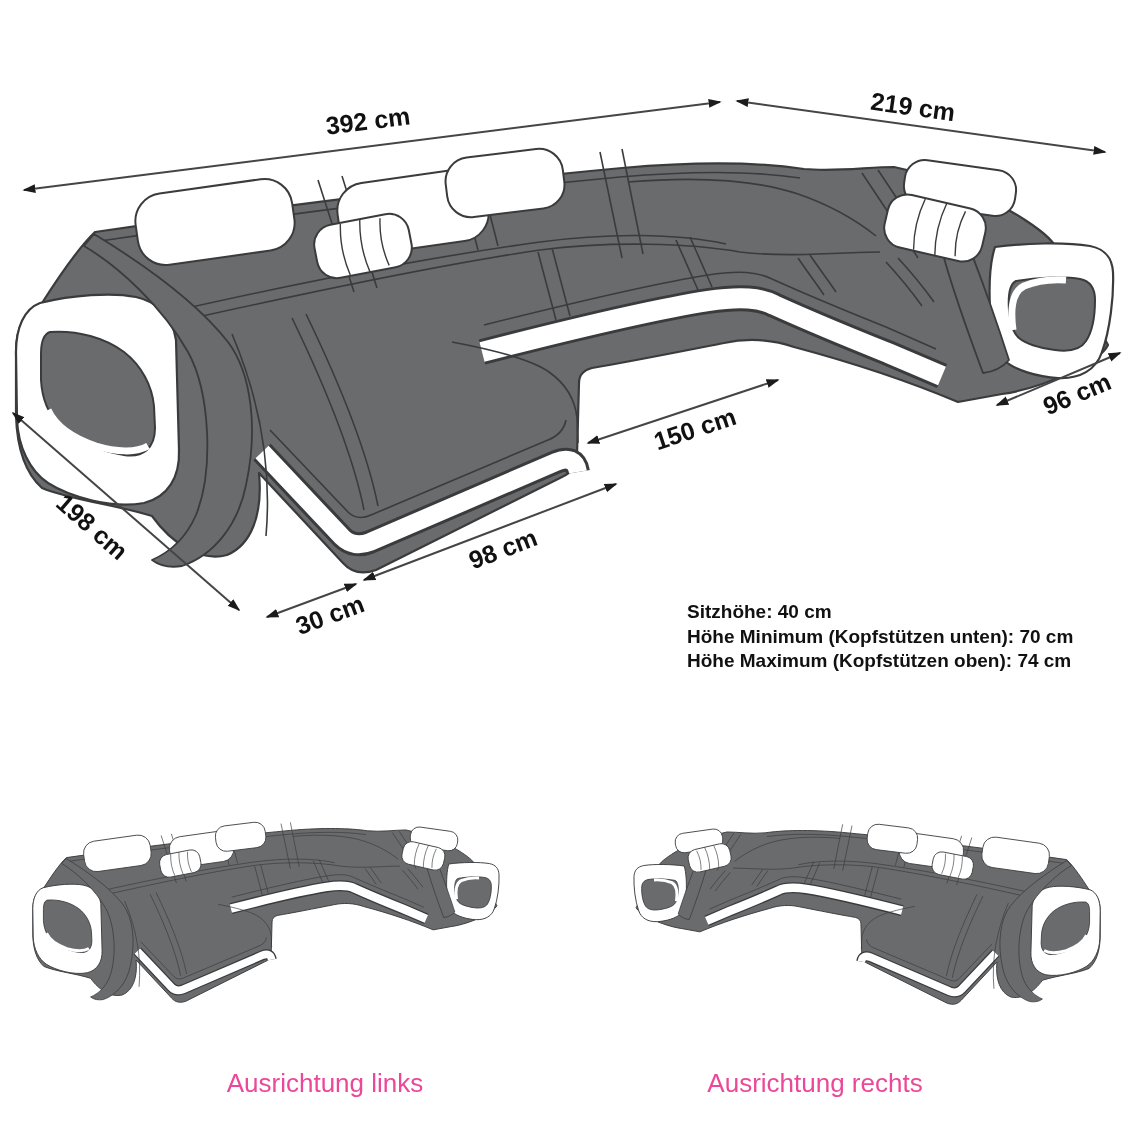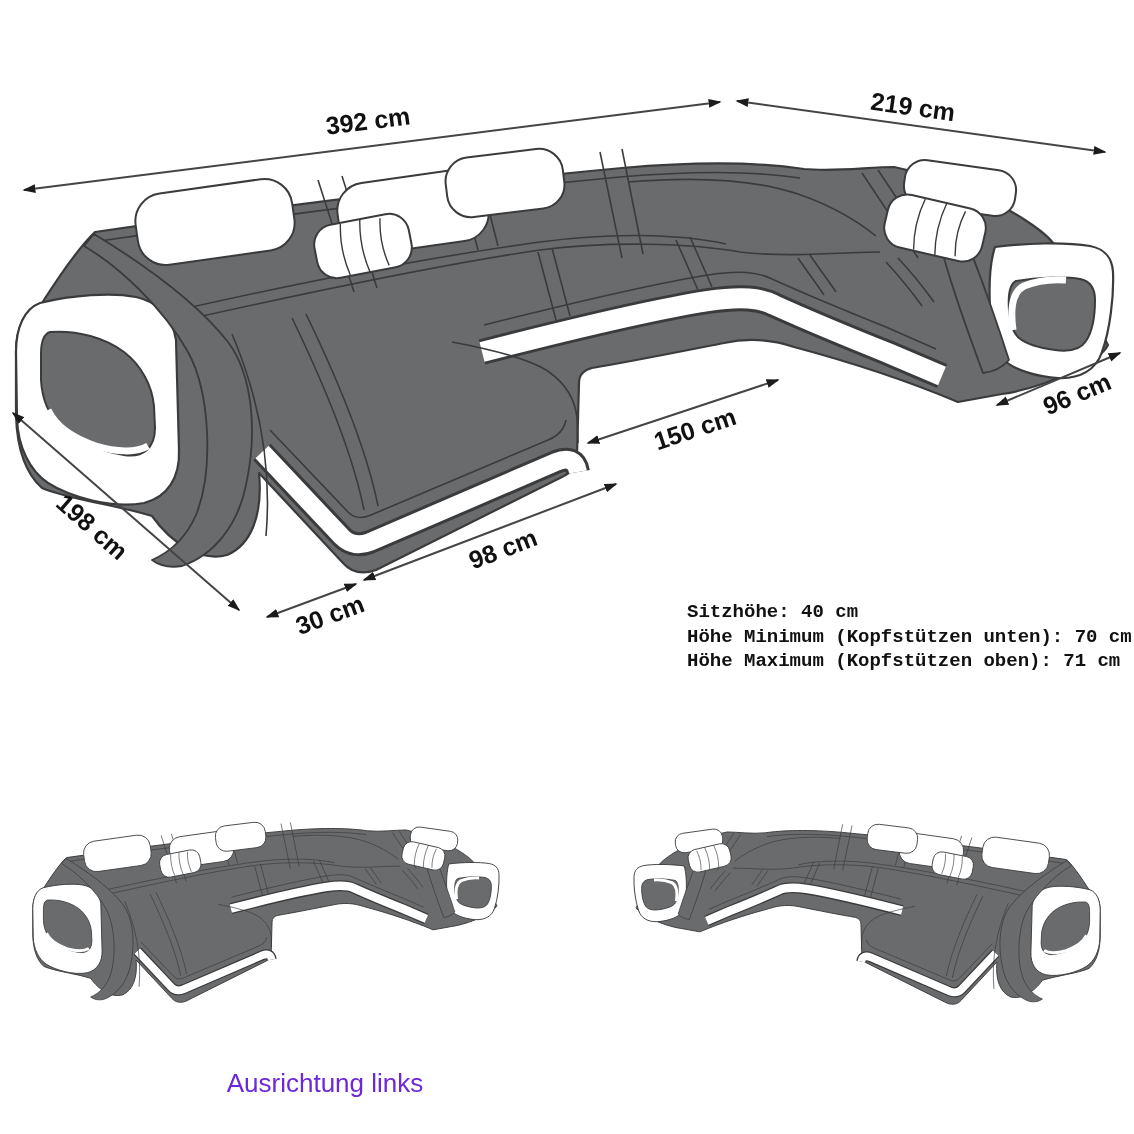--- a/index.html
+++ b/index.html
@@ -6,24 +6,24 @@
   .canvas{
     position:relative;width:1134px;height:1134px;background:#ffffff;overflow:hidden;
     font-family:"Liberation Sans", sans-serif;color:#141414;
   }
   .canvas svg{position:absolute;left:0;top:0;}
   .dim{
     position:absolute;white-space:nowrap;font-weight:bold;font-size:25px;color:#111;
     transform:translate(-50%,-50%) rotate(var(--r,0deg));
   }
   .specs{
-    position:absolute;left:687px;top:600px;font-weight:bold;font-size:19px;line-height:24.5px;color:#111;font-family:Liberation Mono, monospace;
+    position:absolute;left:687px;top:600px;font-weight:bold;font-size:19px;line-height:24.5px;color:#111;
   }
   .variant-label{
-    position:absolute;top:1068px;font-size:26px;font-weight:400;color:#6d28d9;transform:translateX(-50%);white-space:nowrap;
+    position:absolute;top:1068px;font-size:26px;font-weight:400;color:#ec4899;transform:translateX(-50%);white-space:nowrap;
   }
 </style>
 </head>
 <body>
 
 <div class="canvas">
 
   <svg width="1134" height="1134" viewBox="0 0 1134 1134">
     <defs>
       <marker id="ah" viewBox="0 0 12 10" refX="10.5" refY="5" markerWidth="13" markerHeight="11" orient="auto-start-reverse" markerUnits="userSpaceOnUse">
@@ -189,17 +189,18 @@
   <div class="dim" style="left:913px;top:107px;--r:7.9deg">219 cm</div>
   <div class="dim" style="left:695px;top:429px;--r:-18.3deg">150 cm</div>
   <div class="dim" style="left:1077px;top:394px;--r:-22.9deg">96 cm</div>
   <div class="dim" style="left:92px;top:527px;--r:41.1deg">198 cm</div>
   <div class="dim" style="left:503px;top:549px;--r:-20.9deg">98 cm</div>
   <div class="dim" style="left:330px;top:615px;--r:-20.3deg">30 cm</div>
 
   <div class="specs">
     <div>Sitzhöhe: 40 cm</div>
     <div>Höhe Minimum (Kopfstützen unten): 70 cm</div>
-    <div>Höhe Maximum (Kopfstützen oben): 71 cm</div>
+    <div>Höhe Maximum (Kopfstützen oben): 74 cm</div>
   </div>
 
   <div class="variant-label" style="left:325px">Ausrichtung links</div>
+  <div class="variant-label" style="left:815px">Ausrichtung rechts</div>
 </div>
 
 </body></html>

